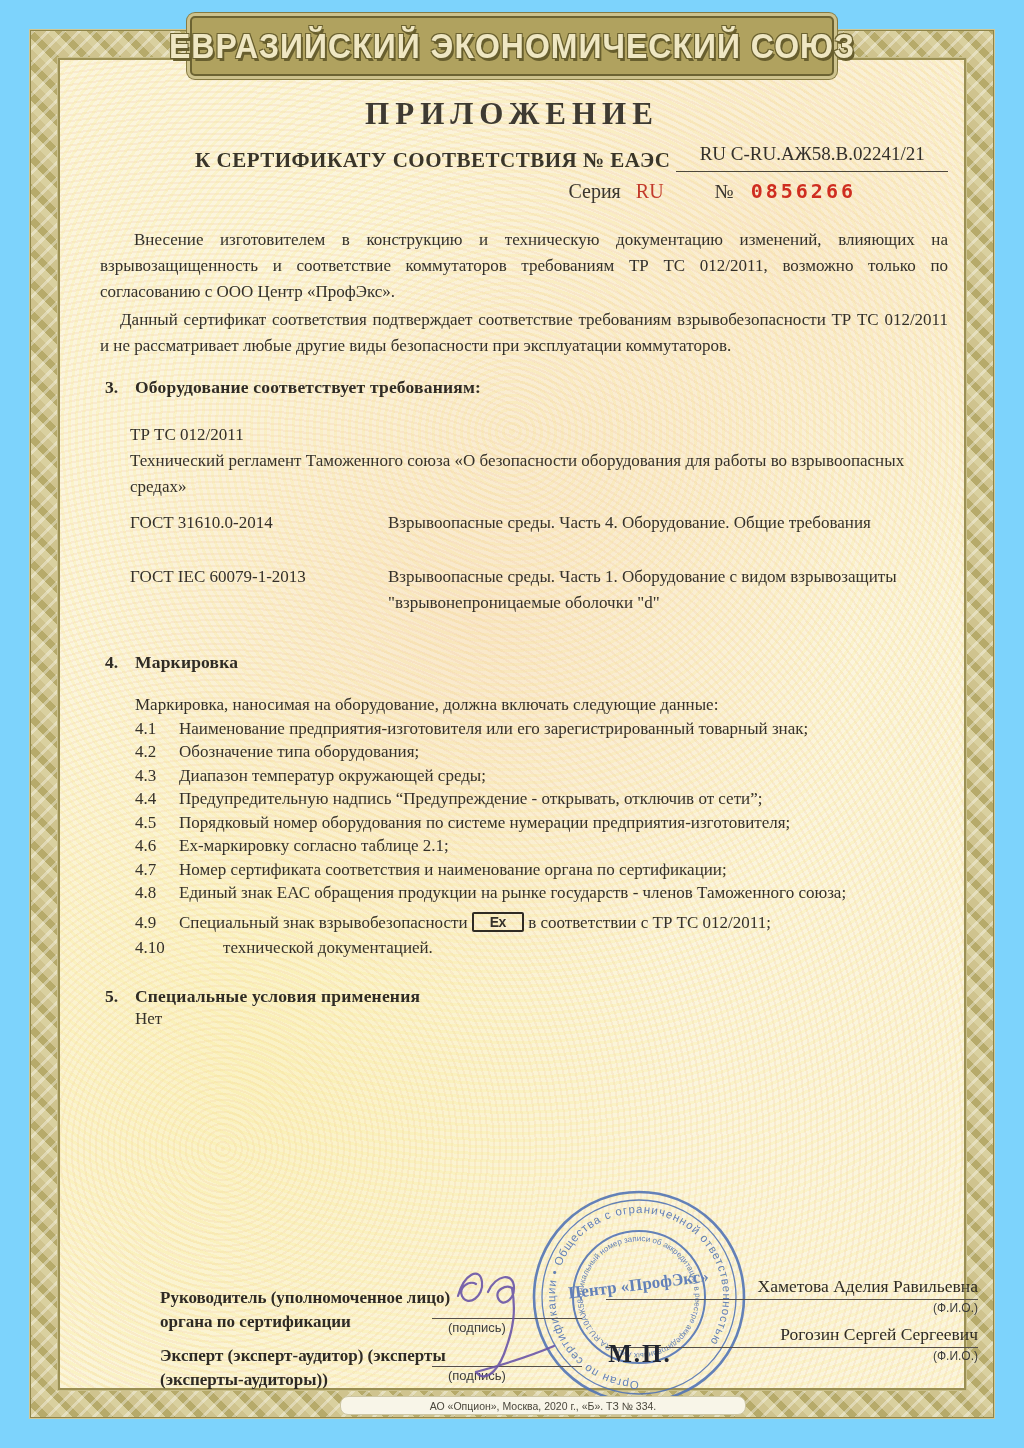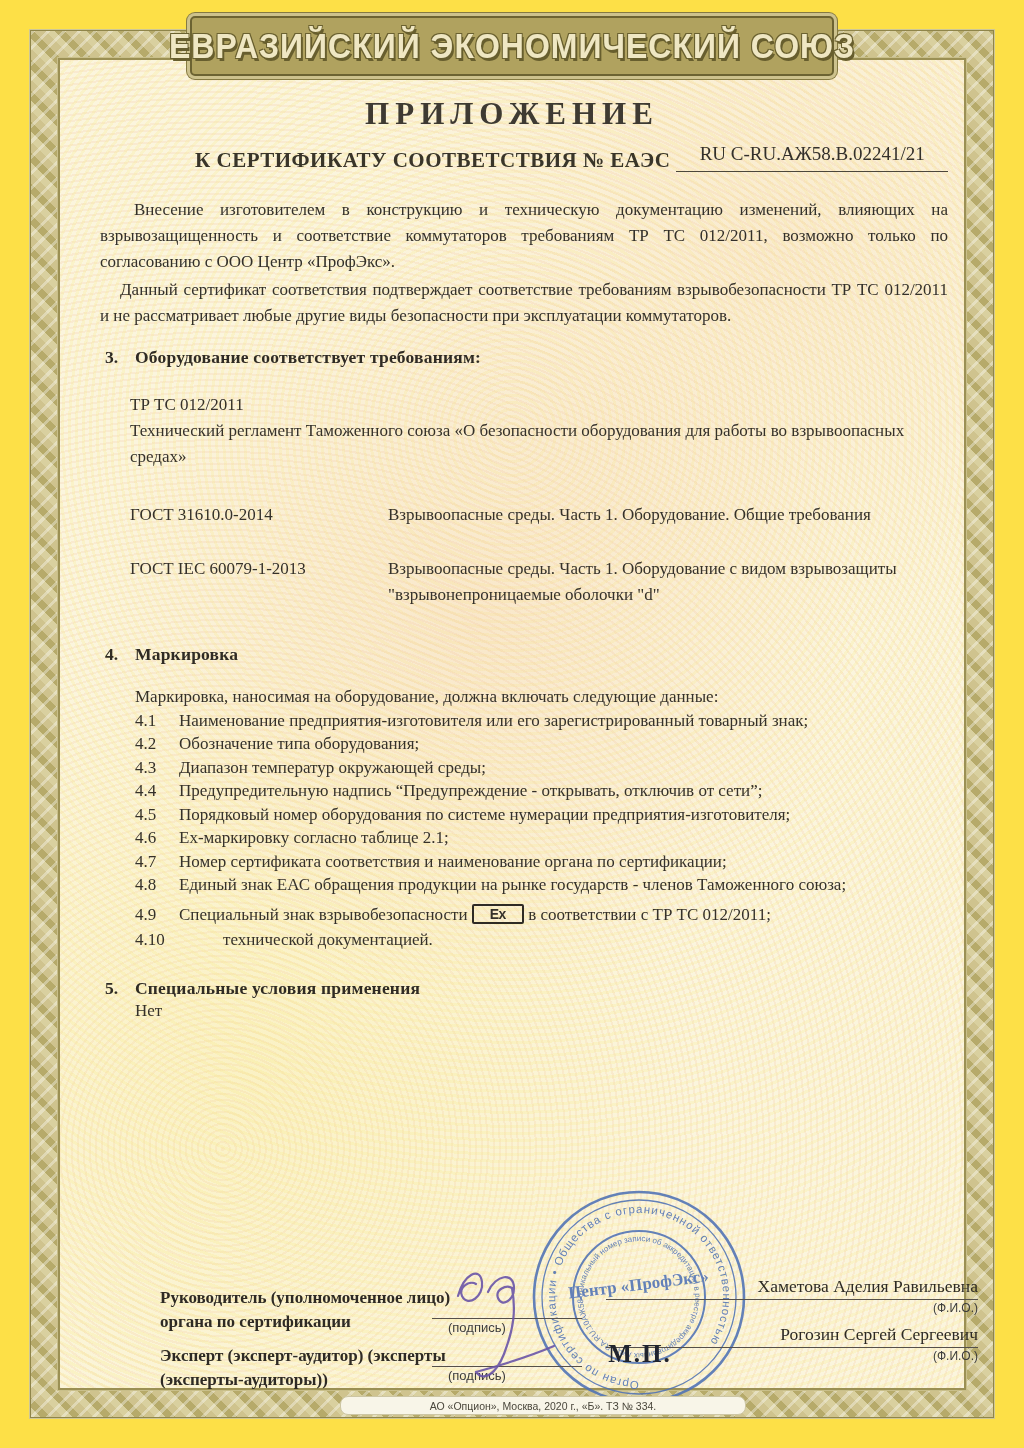--- a/index.html
+++ b/index.html
@@ -1,16 +1,16 @@
 <!DOCTYPE html>
 <html><head>
 <meta charset="utf-8">
 <style>
   html,body{margin:0;padding:0;background:#ffffff;}
-  .page{position:relative;width:1024px;height:1448px;background:#fde047;overflow:hidden;
+  .page{position:relative;width:1024px;height:1448px;background:#7dd3fc;overflow:hidden;
         font-family:"Liberation Serif", serif;color:#35312a;}
 
   
   .frame{position:absolute;inset:30px;border:1px solid #8f854a;
     background:
       repeating-linear-gradient(135deg, rgba(255,255,255,0.35) 0 3px, rgba(255,255,255,0) 3px 11px),
       repeating-linear-gradient(45deg, #d9d09f 0 7px, #b6aa6a 7px 14px, #cfc38e 14px 22px);
     box-shadow:0 0 0 1px #cfc796;}
   
   .inner{position:absolute;inset:58px;border:2px solid #9b9054;box-shadow:0 0 0 1px #c9bf8a;
@@ -55,21 +55,21 @@
   .sec-head{display:flex;margin:0 16px 0 45px;font-size:17.5px;color:#2f2b24;}
   .sec-head .n{width:30px;font-weight:bold;}
   .sec-head b{letter-spacing:0.2px;}
   .sh3{margin-top:18px;}
   .sh4{margin-top:36px;}
   .sh5{margin-top:26px;}
 
   .req-row{display:flex;margin:0 16px 0 70px;font-size:17px;line-height:26px;}
   .req-row .code{width:258px;flex:none;}
   .req-row .desc{flex:1;}
-  .rr1{margin-top:24px;flex-direction:column;} .rr2{margin-top:32px;} .rr3{margin-top:28px;}
+  .rr1{margin-top:24px;flex-direction:column;} .rr2{margin-top:10px;} .rr3{margin-top:28px;}
 
   .mark-intro{margin:20px 16px 0 75px;font-size:17px;line-height:23.5px;}
   .mark-item{display:flex;margin:0 10px 0 75px;font-size:17px;line-height:23.5px;}
   .mark-item .n{width:44px;flex:none;}
   .mark-item .t{flex:1;}
   .mi49{margin-top:6px;margin-bottom:2px;}
   .ex-box{display:inline-block;border:2px solid #2f2b24;border-radius:2px;padding:0 16px;
     font-family:"Liberation Sans", sans-serif;font-weight:bold;font-size:14px;line-height:16px;
     letter-spacing:-0.5px;position:relative;top:-1px;}
   .mi410 .n{width:88px;}
@@ -121,36 +121,42 @@
   <div class="content">
     <div class="title">ПРИЛОЖЕНИЕ</div>
 
     <div class="subtitle-row">
       <span class="subtitle">К СЕРТИФИКАТУ СООТВЕТСТВИЯ № ЕАЭС</span>
       <span class="cert-line">
         <span class="cert-num">RU C-RU.АЖ58.В.02241/21</span>
       </span>
     </div>
 
+    <div class="series-row">
+      <span class="lbl">Серия</span>
+      <span class="series-red">RU</span>
+      <span class="num-sign">№</span>
+      <span class="num-red">0856266</span>
+    </div>
 
     <p class="para p1">Внесение изготовителем в конструкцию и техническую документацию изменений, влияющих на взрывозащищенность и соответствие коммутаторов требованиям ТР ТС 012/2011, возможно только по согласованию с ООО Центр «ПрофЭкс».</p>
     <p class="para p2">Данный сертификат соответствия подтверждает соответствие требованиям взрывобезопасности ТР ТС 012/2011 и не рассматривает любые другие виды безопасности при эксплуатации коммутаторов.</p>
 
     <div class="sec-head sh3">
       <span class="n">3.</span>
       <b>Оборудование соответствует требованиям:</b>
     </div>
 
     <div class="req-row rr1">
       <div class="code">ТР ТС 012/2011</div>
       <div class="desc">Технический регламент Таможенного союза «О безопасности оборудования для работы во взрывоопасных средах»</div>
     </div>
     <div class="req-row rr2">
       <div class="code">ГОСТ 31610.0-2014</div>
-      <div class="desc">Взрывоопасные среды. Часть 1. Оборудование. Общие требования</div>
+      <div class="desc">Взрывоопасные среды. Часть 4. Оборудование. Общие требования</div>
     </div>
     <div class="req-row rr3">
       <div class="code">ГОСТ IEC 60079-1-2013</div>
       <div class="desc">Взрывоопасные среды. Часть 1. Оборудование с видом взрывозащиты "взрывонепроницаемые оболочки "d"</div>
     </div>
 
     <div class="sec-head sh4">
       <span class="n">4.</span>
       <b>Маркировка</b>
     </div>

